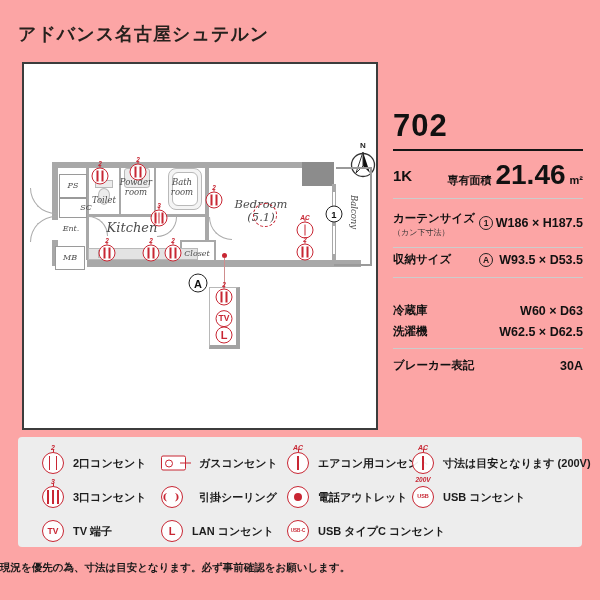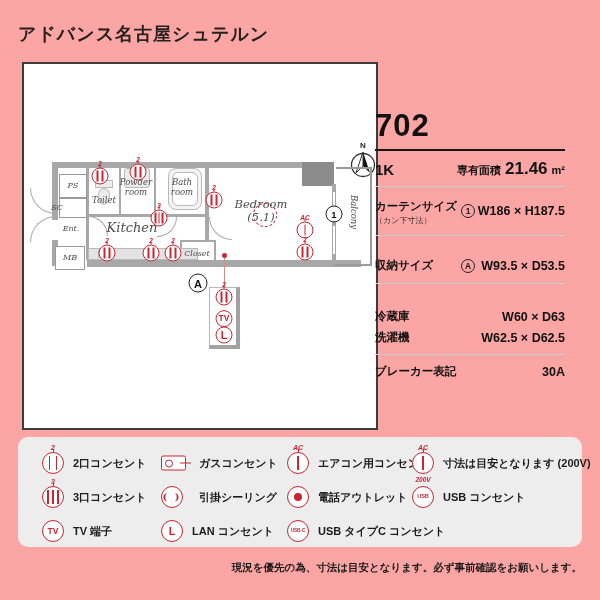--- a/index.html
+++ b/index.html
@@ -59,39 +59,39 @@
         background:#fff;display:flex;align-items:center;justify-content:center;font-weight:bold;color:#111}
   .leader{position:absolute;background:#cf8d8d}
   .callout{position:absolute;background:#fff;border:1px solid #b8b8b8;
            border-right:4px solid #a2a2a2;border-bottom:4px solid #a2a2a2}
 
   
   .compass{left:323px;top:78px;width:32px;text-align:center}
   .compass .n{font-size:8px;font-weight:bold;color:#222;line-height:1}
 
   
-  .info{left:375px;top:110px;width:190px}
+  .info{left:393px;top:110px;width:190px}
   .unitno{font-size:31px;font-weight:bold;letter-spacing:1px;line-height:1;color:#111}
   .rule{height:2px;background:#141414;margin-top:8px}
   .hr{height:1px;background:#ccc}
   .irow{display:flex;align-items:center}
   .lab{font-weight:bold;font-size:11.5px;color:#111}
   .sub{font-size:8px;color:#333;margin-top:1px}
   .val{margin-left:auto;font-weight:bold;font-size:12.5px;color:#111;white-space:nowrap}
-  .big{font-size:17px;font-weight:bold}
+  .big{font-size:28px;font-weight:bold}
   .small{font-size:11px;font-weight:bold}
   .mk{border:1.4px solid #222;border-radius:50%;width:14px;height:14px;display:flex;
       align-items:center;justify-content:center;font-size:8.5px;font-weight:bold;flex:0 0 auto}
 
   
-  .legend{left:18px;top:437px;width:564px;height:110px;background:#ededed;border-radius:10px}
+  .legend{left:18px;top:437px;width:564px;height:110px;background:#ededed;border-radius:4px}
   .litem{position:absolute;display:flex;align-items:center;gap:9px;transform:translateY(-50%)}
   .litem .lt{font-size:11px;font-weight:bold;color:#1c1c1c;white-space:nowrap}
 
-  .note{left:0;top:561px;width:582px;text-align:right;font-size:10.5px;font-weight:bold;color:#1a1a1a}
+  .note{left:0;top:561px;width:582px;text-align:left;font-size:10.5px;font-weight:bold;color:#1a1a1a}
 </style>
 </head>
 <body>
 
 <div class="page">
 
   <div class="abs title">アドバンス名古屋シュテルン</div>
 
   <div class="abs plan">
 
@@ -137,21 +137,21 @@
 
     <div class="fix" style="left:71px;top:116px;width:18px;height:8px"></div>
     <div class="fix" style="left:74px;top:124px;width:12px;height:17px;border-radius:50% 50% 50% 50%/40% 40% 60% 60%"></div>
     <div class="fix" style="left:100px;top:104px;width:26px;height:20px;border-radius:3px"></div>
     <div class="fix" style="left:144px;top:104px;width:34px;height:42px;border-radius:8px;background:#f4f4f4"></div>
     <div class="fix" style="left:148px;top:108px;width:26px;height:34px;border-radius:6px;background:#fff"></div>
     <div class="fix" style="left:64px;top:184px;width:110px;height:12px;background:#e3e3e3"></div>
     <div class="fix" style="left:74px;top:186px;width:14px;height:8px;background:#f7f7f7"></div>
 
     <div class="rlabel" style="left:49px;top:122px;font-size:8px">PS</div>
-    <div class="rlabel" style="left:33px;top:144px;font-size:8px">SC</div>
+    <div class="rlabel" style="left:62px;top:144px;font-size:8px">SC</div>
     <div class="rlabel" style="left:47px;top:165px;font-size:8px">Ent.</div>
     <div class="rlabel" style="left:46px;top:194px;font-size:8px">MB</div>
     <div class="rlabel" style="left:80px;top:137px;font-size:8.5px">Toilet</div>
     <div class="rlabel" style="left:112px;top:124px;font-size:8.5px;white-space:normal;width:40px"><span>Powder</span><br><span>room</span></div>
     <div class="rlabel" style="left:158px;top:124px;font-size:8.5px;white-space:normal;width:34px"><span>Bath</span><br><span>room</span></div>
     <div class="rlabel" style="left:108px;top:164px;font-size:13px">Kitchen</div>
     <div class="rlabel" style="left:173px;top:190px;font-size:8px">Closet</div>
     <div class="rlabel" style="left:237px;top:147px;font-size:11.5px;white-space:normal;width:70px"><span>Bedroom</span><br><span>(5.1)</span></div>
     <div class="rlabel vert" style="left:329px;top:148px;font-size:8.5px">Balcony</div>
 
@@ -225,21 +225,21 @@
     <div class="irow" style="margin-top:9px">
       <span style="width:86px">
         <span class="lab">カーテンサイズ</span>
         <div class="sub">（カン下寸法）</div>
       </span>
       <span class="mk">1</span>
       <span class="val">W186 × H187.5</span>
     </div>
     <div class="hr" style="margin-top:9px"></div>
 
-    <div class="irow" style="margin-top:22px">
+    <div class="irow" style="margin-top:4px">
       <span class="lab" style="width:86px">収納サイズ</span>
       <span class="mk">A</span>
       <span class="val">W93.5 × D53.5</span>
     </div>
     <div class="hr" style="margin-top:10px"></div>
 
     <div class="irow" style="margin-top:25px">
       <span class="lab">冷蔵庫</span>
       <span class="val">W60 × D63</span>
     </div>

